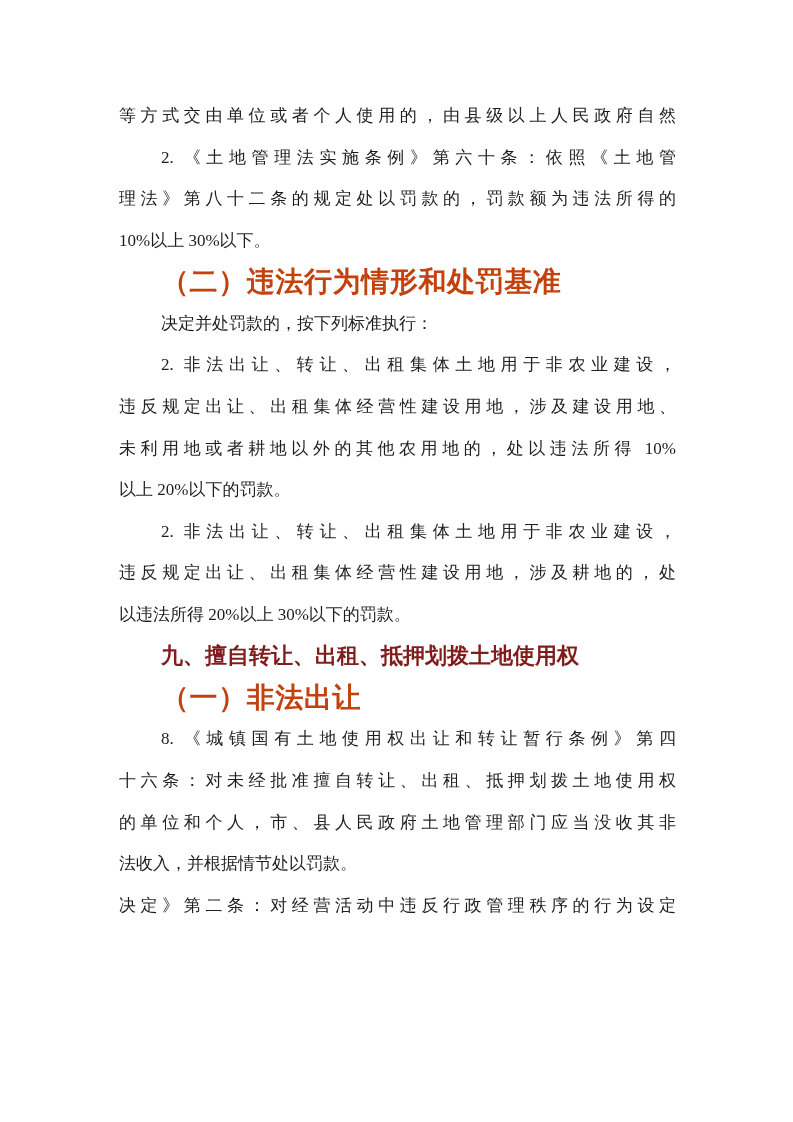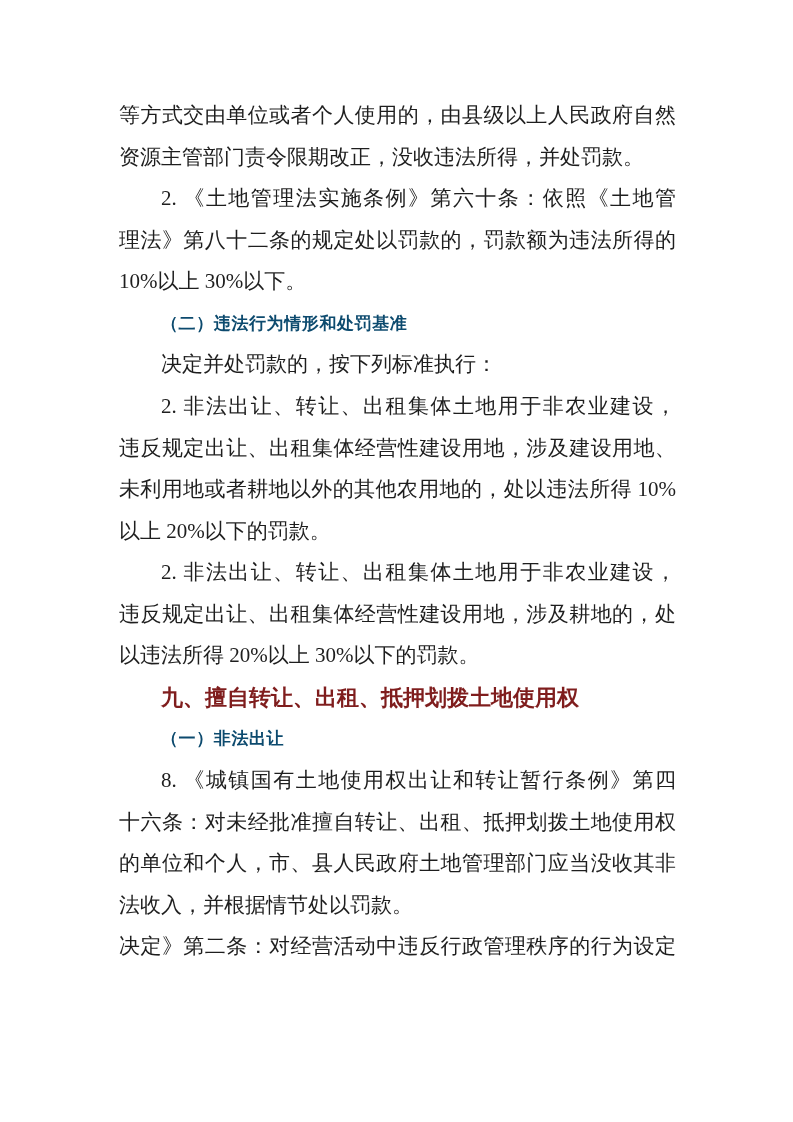--- a/index.html
+++ b/index.html
@@ -17,21 +17,21 @@
   .content {
     position: absolute;
     left: 119px;
     top: 95px;
     width: 557px;
     color: #1e1e1e;
   }
   .ln {
     height: 41.57px;
     line-height: 41.57px;
-    font-size: 21px;
+    font-size: 17px;
     font-family: "Liberation Serif", "DejaVu Serif", serif;
     font-weight: 400;
     overflow: hidden;
   }
   
   .j {
     text-align: justify;
     text-align-last: justify;
   }
   
@@ -41,32 +41,31 @@
   
   .h1 {
     font-family: "DejaVu Sans", "Liberation Sans", sans-serif;
     font-weight: 700;
     font-size: 22px;
     color: #7f1d1d;
   }
   
   .h2 {
     font-weight: 700;
-    font-size: 17px;
+    font-size: 28px;
     letter-spacing: 0.6px;
-    color: #0c4a6e;
+    color: #c2410c;
   }
 </style>
 </head>
 <body>
 
 <div class="page">
   <div class="content">
     <div class="ln j">等方式交由单位或者个人使用的，由县级以上人民政府自然</div>
-    <div class="ln">资源主管部门责令限期改正，没收违法所得，并处罚款。</div>
     <div class="ln j ind">2. 《土地管理法实施条例》第六十条：依照《土地管</div>
     <div class="ln j">理法》第八十二条的规定处以罚款的，罚款额为违法所得的</div>
     <div class="ln">10%以上 30%以下。</div>
     <div class="ln h2 ind">（二）违法行为情形和处罚基准</div>
     <div class="ln ind">决定并处罚款的，按下列标准执行：</div>
     <div class="ln j ind">2. 非法出让、转让、出租集体土地用于非农业建设，</div>
     <div class="ln j">违反规定出让、出租集体经营性建设用地，涉及建设用地、</div>
     <div class="ln j">未利用地或者耕地以外的其他农用地的，处以违法所得 10%</div>
     <div class="ln">以上 20%以下的罚款。</div>
     <div class="ln j ind">2. 非法出让、转让、出租集体土地用于非农业建设，</div>

